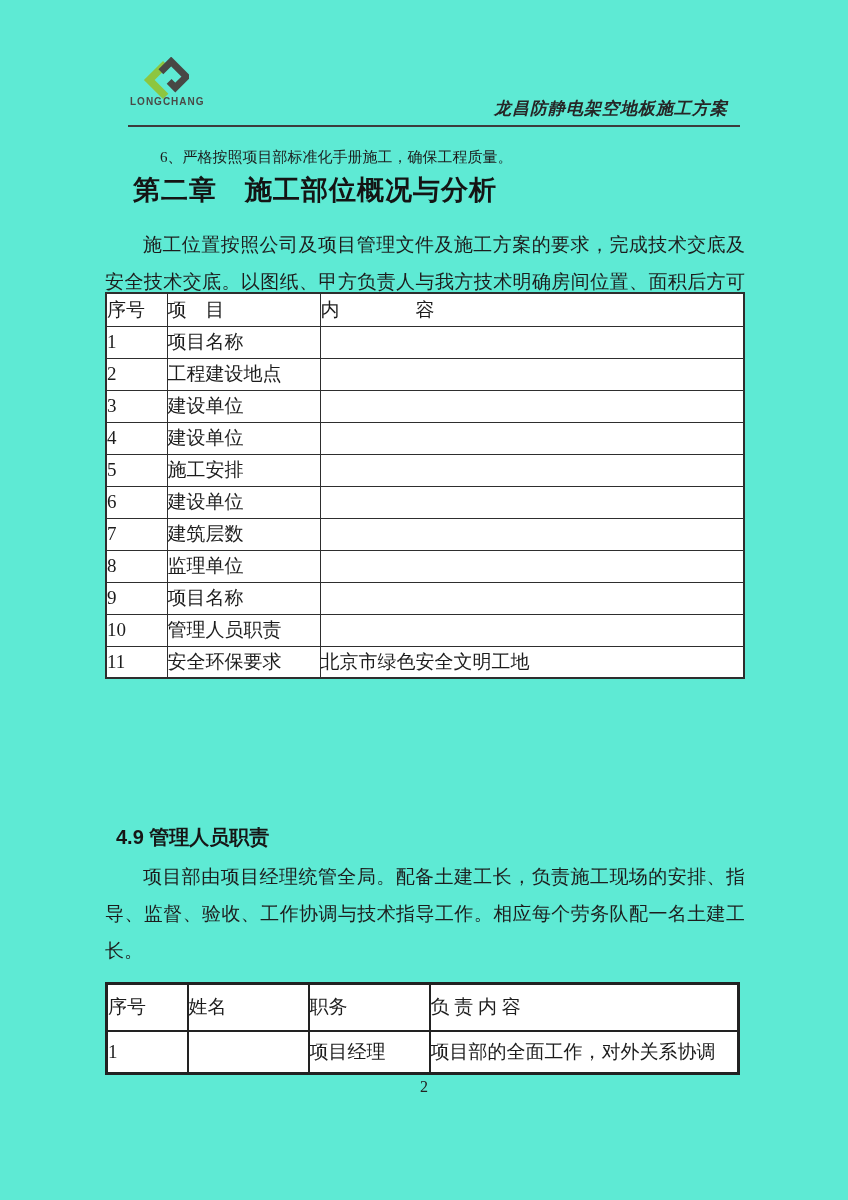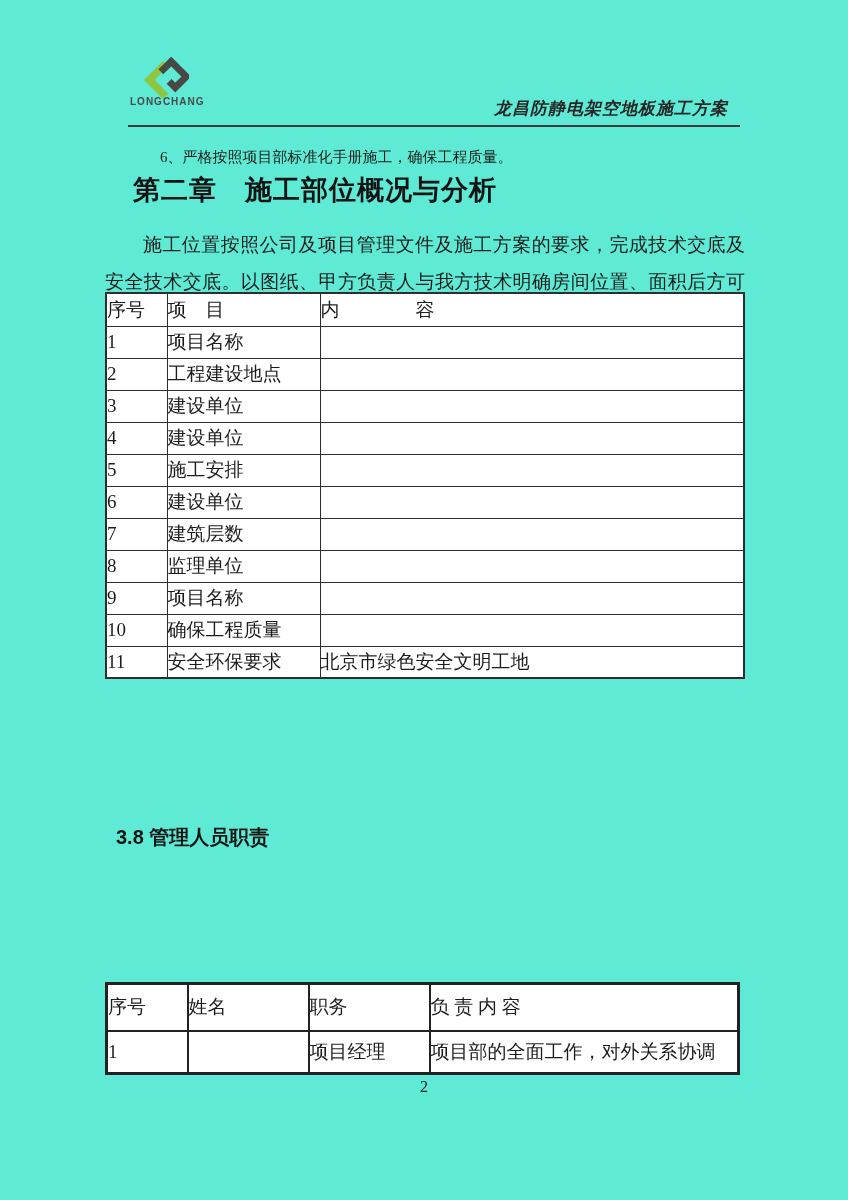--- a/index.html
+++ b/index.html
@@ -149,35 +149,36 @@
             <td>监理单位</td>
             <td></td>
           </tr>
           <tr>
             <td>9</td>
             <td>项目名称</td>
             <td></td>
           </tr>
           <tr>
             <td>10</td>
-            <td>确保工程质量</td>
+            <td>管理人员职责</td>
             <td></td>
           </tr>
           <tr>
             <td>11</td>
             <td>安全环保要求</td>
             <td>北京市绿色安全文明工地</td>
           </tr>
         </tbody>
     </table>
   </div>
 
 
-  <div class="sec-title">3.8 管理人员职责</div>
-
+  <div class="sec-title">4.9 管理人员职责</div>
+
+  <div class="blk para ch3-para">项目部由项目经理统管全局。配备土建工长，负责施工现场的安排、指导、监督、验收、工作协调与技术指导工作。相应每个劳务队配一名土建工长。</div>
 
 
   <div class="blk tbl2-wrap">
     <table class="tbl2">
       <colgroup>
           <col style="width:81px">
           <col style="width:121px">
           <col style="width:121px">
           <col>
         </colgroup>

